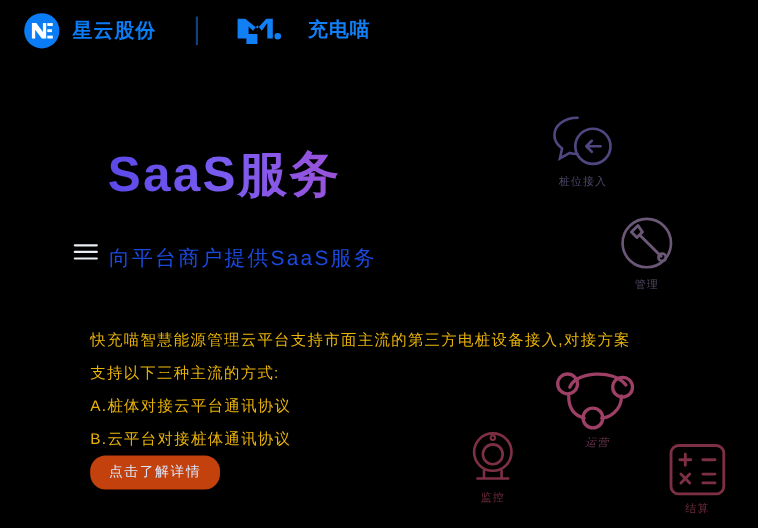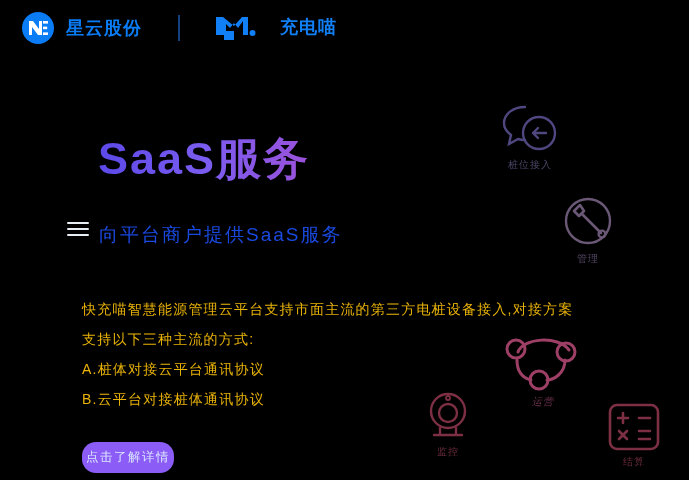--- a/index.html
+++ b/index.html
@@ -125,27 +125,26 @@
     margin-top: 46px;
     font-size: 14px;
     line-height: 30px;
     color: #eab308;
     letter-spacing: 1.2px;
     max-width: 495px;
   }
   .body-copy p { margin: 0; }
 
   .cta {
-    margin-top: 28px;
     display: inline-block;
-    background: #8b5cf6;
+    background: #c2410c;
     color: #dce8ff;
     border: none;
     border-radius: 14px;
-    padding: 7px 4px;
+    padding: 7px 17px;
     font-size: 12.5px;
     letter-spacing: 1.5px;
     font-family: inherit;
     cursor: pointer;
   }
 
   
   .deco { position: absolute; }
   .deco .cap {
     text-align: center;

